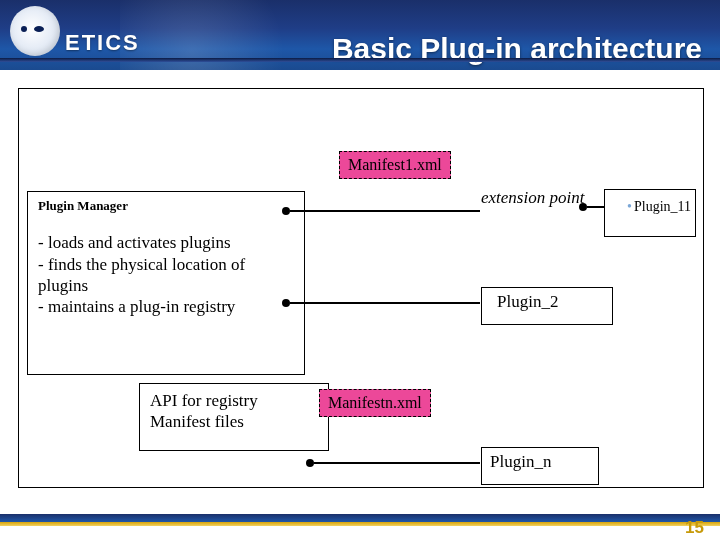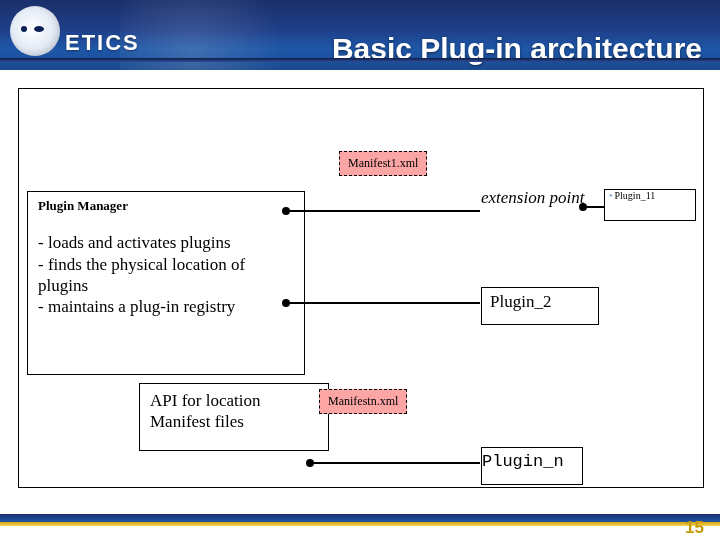--- a/index.html
+++ b/index.html
@@ -88,22 +88,22 @@
   .box{
     position:absolute;
     border:1.5px solid #000;
     background:#fff;
     font-size:17px;
     line-height:1.25;
   }
   .dashbox{
     position:absolute;
     border:1.5px dashed #000;
-    background:#fca5a5;
-    font-size:12px;
+    background:#ec4899;
+    font-size:16px;
     padding:4px 8px;
   }
   .ital{ font-style:italic;margin-top:16px; }
   
   #pm{
     left:8px; top:102px;
     width:256px; height:170px;
     padding:6px 10px;
   }
   #pm .hdr{ font-weight:700; margin-bottom:18px; font-size:13px;}
@@ -142,22 +142,23 @@
     right:16px; bottom:2px;
     font-family: Arial, Helvetica, sans-serif;
     font-size:17px;
     font-weight:700;
     color:#c79a0a;
   }
   
   #p11{
     left:585px; top:100px;
     width:82px; height:30px;
-    font-size:10px;
-    padding:0 4px;
+    font-size:14px;
+    padding:8px 4px;
+    text-align:right;
   }
   #p11 .bul{display:inline-block;color:#7aa6d6;margin-right:2px;}
 </style>
 </head>
 <body>
 
 <div class="slide">
 
   <div class="banner">
     <div class="logo"></div>
@@ -168,39 +169,39 @@
 
   <div class="frame">
 
     <div id="pm" class="box">
       <div class="hdr">Plugin Manager</div>
       <div>- loads and activates plugins</div>
       <div>- finds the physical location of plugins</div>
       <div>- maintains a plug-in registry</div>
     </div>
 
-    <div id="api" class="box">API for location Manifest files</div>
+    <div id="api" class="box">API for registry Manifest files</div>
 
     <div class="dashbox" style="left:320px; top:62px;">Manifest1.xml</div>
 
 
     <div style="position:absolute; left:462px; top:100px; font-style:italic; font-size:17px; line-height:1.1;">
       <span class="ital">extension point</span>
     </div>
 
     <div id="p11" class="box">
       <span class="bul">•</span><span>Plugin_11</span>
     </div>
 
 
-    <div class="box" style="left:462px; top:198px; width:100px; height:30px; padding:3px 8px; font-size:17px;">Plugin_2</div>
+    <div class="box" style="left:462px; top:198px; width:100px; height:30px; padding:3px 15px; font-size:17px;">Plugin_2</div>
 
     <div class="dashbox" style="left:300px; top:300px;">Manifestn.xml</div>
 
-    <div class="box" style="left:462px; top:358px; width:100px; height:30px; padding:3px 0; font-size:17px;font-family:Liberation Mono, monospace;">Plugin_n</div>
+    <div class="box" style="left:462px; top:358px; width:100px; height:30px; padding:3px 8px; font-size:17px;">Plugin_n</div>
 
     <div class="dot" style="left:263px; top:118px;"></div>
     <div class="dot" style="left:263px; top:210px;"></div>
 
     <div class="dot" style="left:287px; top:370px;"></div>
 
     <div class="dot" style="left:560px; top:114px;"></div>
 
     <div class="hline" style="left:271px; top:121px; width:190px;"></div>
     <div class="hline" style="left:271px; top:213px; width:190px;"></div>

